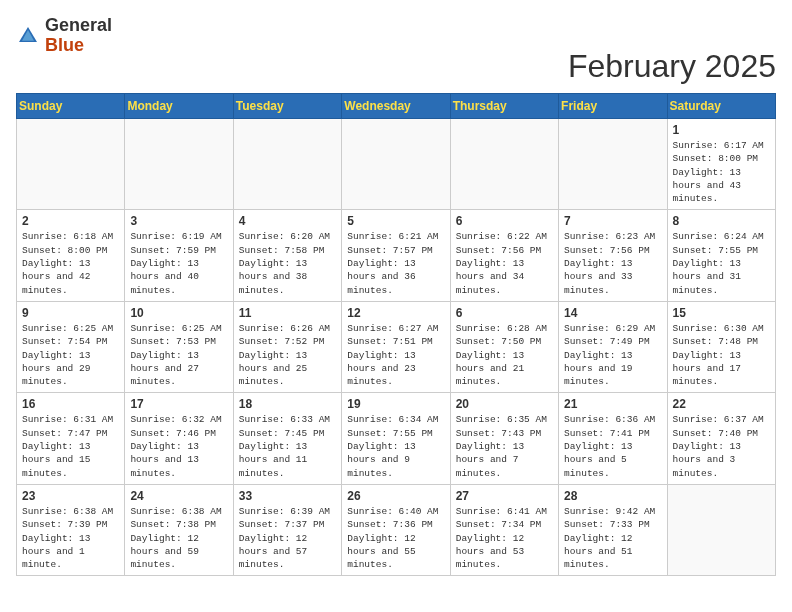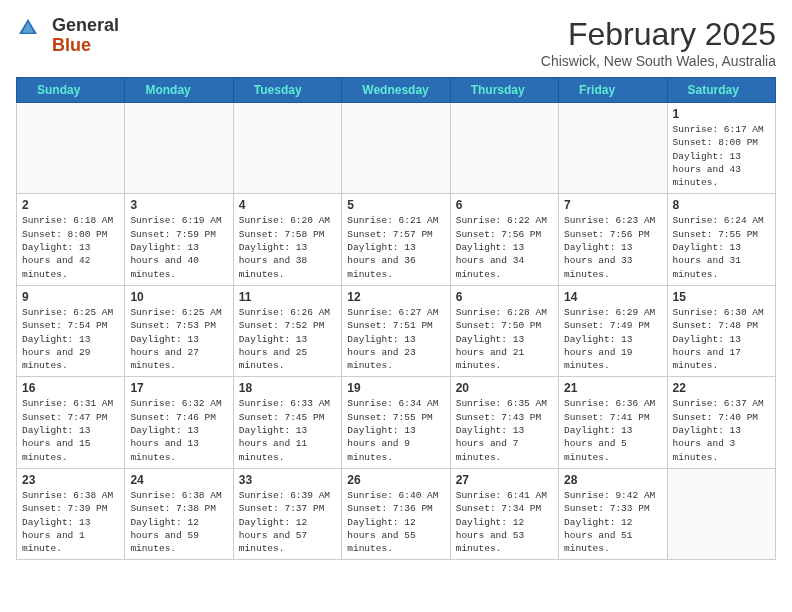--- a/index.html
+++ b/index.html
@@ -11,56 +11,58 @@
       padding: 16px;
     }
     .header {
       display: flex;
       justify-content: space-between;
       align-items: flex-start;
       margin-bottom: 8px;
     }
     .logo {
       display: flex;
-      gap: 12px;
+      align-items: center;
+      gap: 5px;
     }
     .logo-text {
       font-size: 18px;
       font-weight: bold;
       line-height: 1.1;
     }
     .logo-general { color: #333; }
     .logo-blue { color: #c2410c; }
     .logo-icon {
       width: 24px;
       height: 24px;
     }
     .title-block {
       text-align: right;
     }
     .month-title {
       font-size: 32px;
       font-weight: normal;
       color: #333;
+      margin-top: 32px;
     }
     .location {
       font-size: 14px;
       color: #555;
     }
     .calendar {
       width: 100%;
       border-collapse: collapse;
       border: 1px solid #ccc;
     }
     .calendar th {
       background: #2a6db5;
-      color: #5eead4;
+      color: #fde047;
       font-size: 12px;
       font-weight: bold;
-      padding: 5px 20px;
+      padding: 5px 2px;
       text-align: left;
       border: 1px solid #1e5a9a;
     }
     .calendar td {
       width: calc(100%/7);
       vertical-align: top;
       border: 1px solid #ccc;
       padding: 4px 5px;
       font-size: 10px;
       color: #333;
@@ -92,21 +94,20 @@
       <polygon points="20,5 35,30 5,30" fill="#2a6db5"></polygon>
       <polygon points="20,10 30,28 10,28" fill="#5a9fd4"></polygon>
     </svg>
     <div class="logo-text">
       <span class="logo-general">General</span><br>
       <span class="logo-blue">Blue</span>
     </div>
   </div>
   <div class="title-block">
     <div class="month-title">February 2025</div>
-    <div class="location">Chiswick, New South Wales, Australia</div>
   </div>
 </div>
 
 <table class="calendar">
   <thead>
     <tr>
     <th>Sunday</th>
         <th>Monday</th>
         <th>Tuesday</th>
         <th>Wednesday</th>

